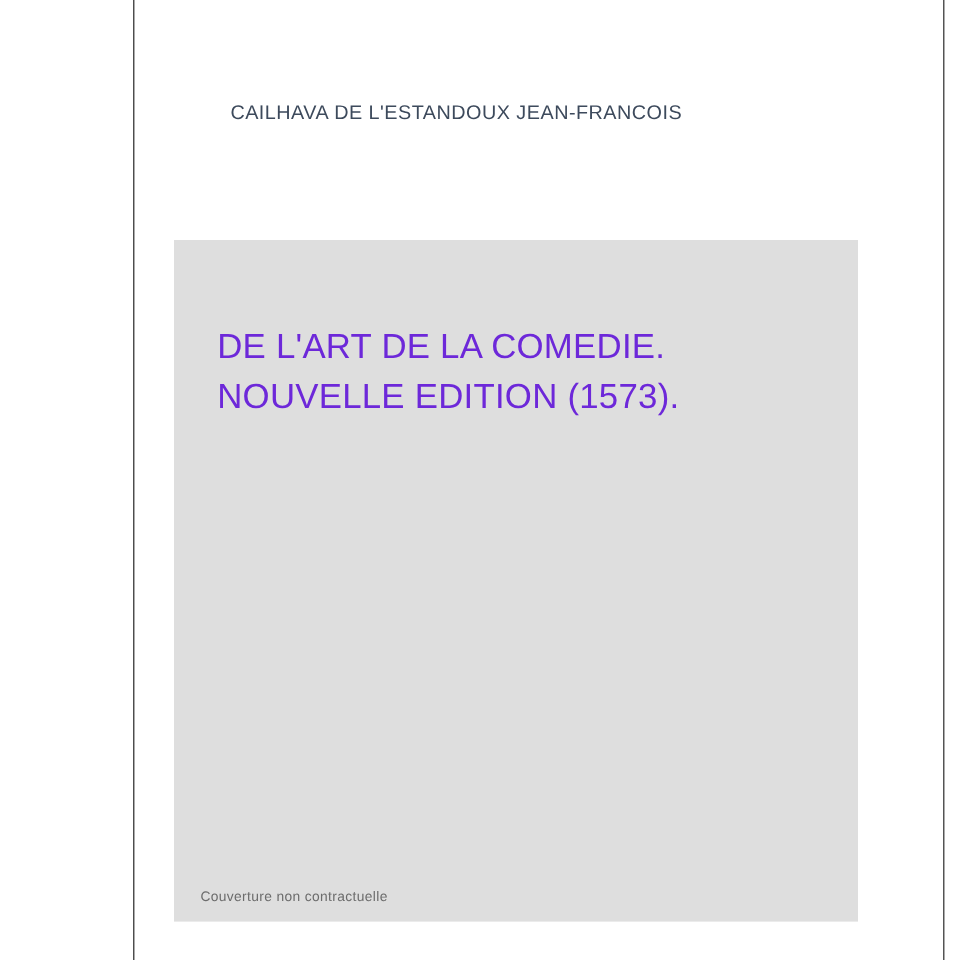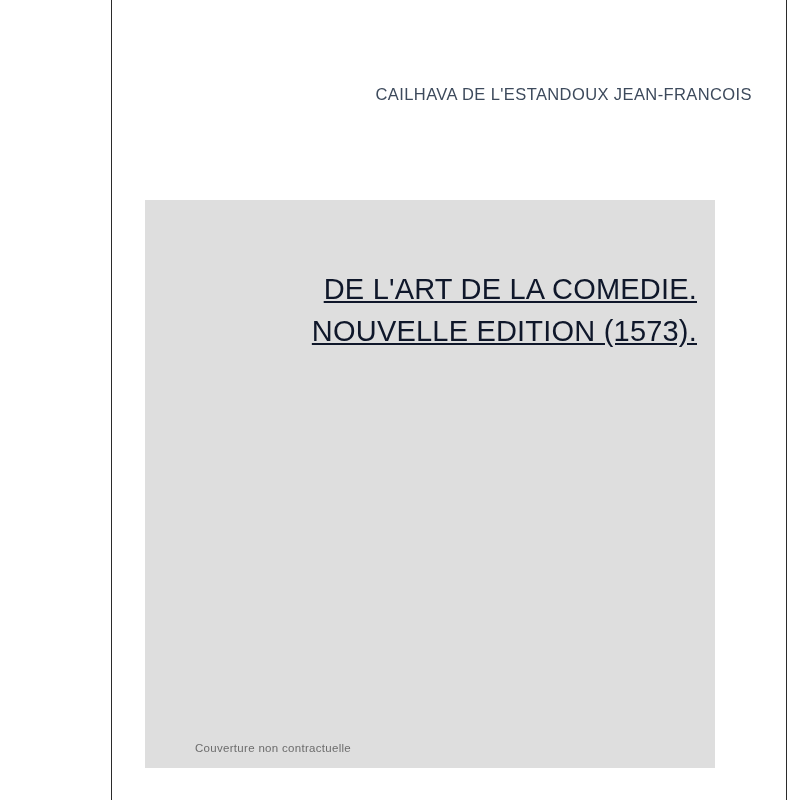--- a/index.html
+++ b/index.html
@@ -14,21 +14,20 @@
     overflow: hidden;
   }
 
   
   .canvas {
     position: relative;
     width: 779px;
     height: 800px;
     background: #ffffff;
     box-sizing: border-box;
-    text-align: right;
   }
 
   
   .cover {
     position: absolute;
     left: 111px;
     top: 0px;
     width: 676px;
     height: 800px;
     background: #ffffff;
@@ -63,44 +62,42 @@
     position: absolute;
     left: 33px;
     top: 200px;
     width: 570px;
     height: 568px;
     background: #dedede;
   }
 
   .title {
     position: absolute;
-    left: 52px;
+    left: 36px;
     top: 68px;
     width: 500px;
-    color: #0f172a;
+    color: #6d28d9;
     font-size: 29px;
     line-height: 1.45;
     letter-spacing: 0.2px;
-    text-decoration: underline;
   }
 
   .title-line {
     display: block;
     white-space: nowrap;
   }
 
   .disclaimer {
     position: absolute;
     left: 22px;
     bottom: 14px;
     color: #6c6c6c;
     font-size: 11.5px;
     letter-spacing: 0.3px;
     white-space: nowrap;
-    margin-left: 28px;
   }
 </style>
 </head>
 <body>
 
 <div class="canvas">
 
   <div class="spine-shadow"></div>
 
   <div class="cover">

